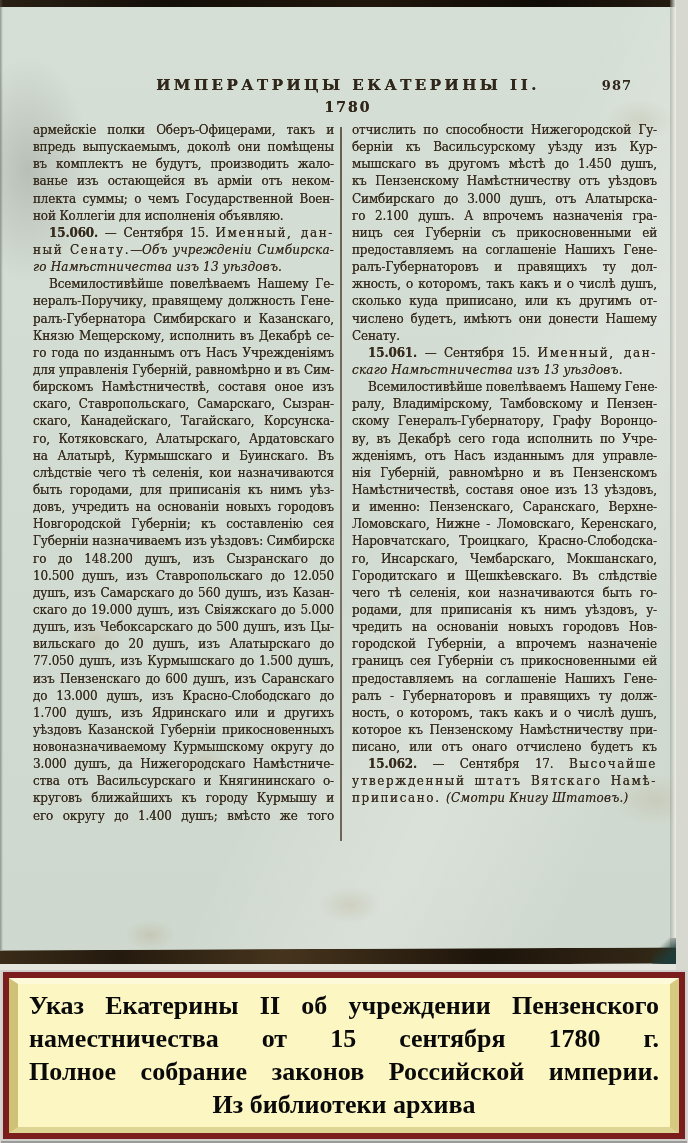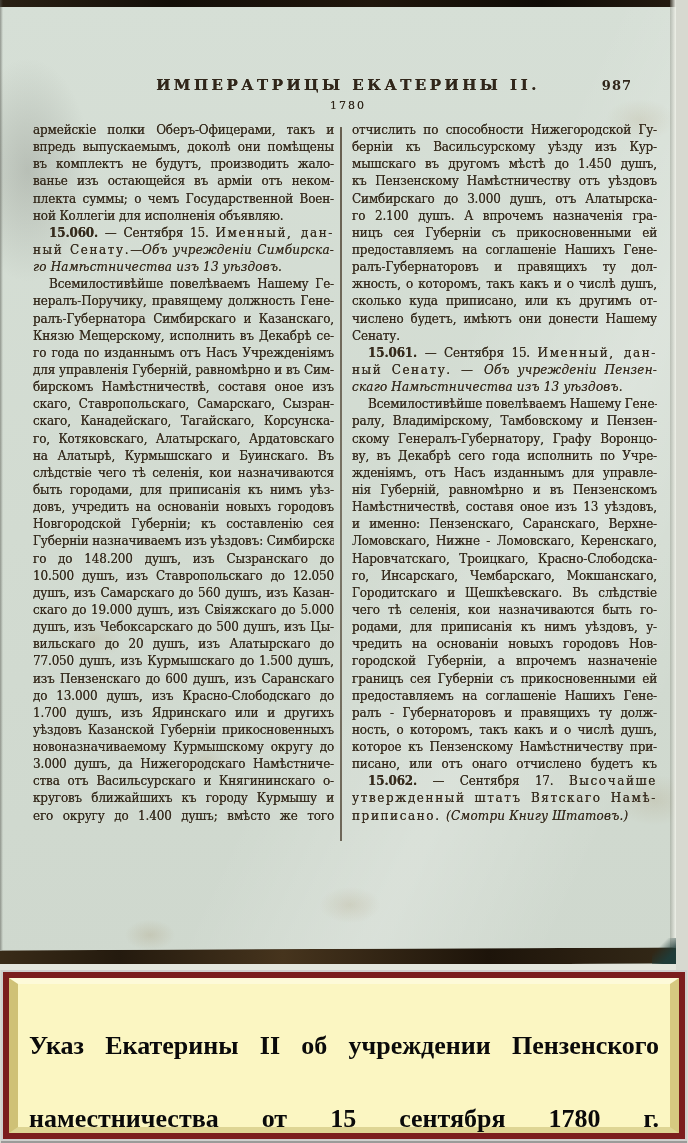--- a/index.html
+++ b/index.html
@@ -55,21 +55,21 @@
     position:absolute;left:95px;right:75px;top:76px;text-align:center;
     font-weight:bold;font-size:15px;letter-spacing:3.5px;color:#30261a;
     text-shadow:0 0 .5px rgba(48,38,26,.9);white-space:nowrap;
   }
   .page-num{
     position:absolute;right:44px;top:78px;font-weight:bold;font-size:13px;
     letter-spacing:1px;color:#30261a;text-align:center;
   }
   .year-head{
     position:absolute;left:95px;right:75px;top:99px;text-align:center;
-    font-weight:normal;font-size:11px;letter-spacing:2px;color:#30261a;
+    font-weight:bold;font-size:14px;letter-spacing:2px;color:#30261a;
     text-shadow:0 0 .5px rgba(48,38,26,.9);
   }
   
   .col{
     position:absolute;top:122px;overflow:hidden;
     color:#362b1d;text-shadow:0 0 .5px rgba(54,43,29,.85);
   }
   .col-left{left:33px;width:301px}
   .col-right{left:352px;width:305px}
   .divider{
@@ -98,21 +98,21 @@
   .cap-bevel{
     position:absolute;inset:0;box-sizing:border-box;
     border-left:9px solid #cfc176;border-right:9px solid #d6c980;
     border-top:6px solid #fdfad9;border-bottom:6px solid #ded594;
     background:#fbf6c2;
   }
   .cap-text{padding:5px 11px 0 11px}
   .cap-line{
     font-family:"Liberation Serif","DejaVu Serif",serif;
     font-weight:bold;font-size:26px;line-height:33px;color:#0a0a0a;
-    white-space:nowrap;text-align:justify;text-align-last:justify;overflow:hidden;margin-top:40px;
+    white-space:nowrap;text-align:justify;text-align-last:justify;overflow:hidden;
   }
   .cap-line.center{text-align:center;text-align-last:center}
 </style>
 </head>
 <body>
 
 <div class="paper">
   <div class="edge-top"></div>
   <div class="edge-left"></div>
   <div class="edge-right"></div>
@@ -173,21 +173,20 @@
       <div class="tl j">Симбирскаго до 3.000 душъ, отъ Алатырска-</div>
       <div class="tl j">го 2.100 душъ. А впрочемъ назначенія гра-</div>
       <div class="tl j">ницъ сея Губерніи съ прикосновенными ей</div>
       <div class="tl j">предоставляемъ на соглашеніе Нашихъ Гене-</div>
       <div class="tl j">ралъ-Губернаторовъ и правящихъ ту дол-</div>
       <div class="tl j">жность, о которомъ, такъ какъ и о числѣ душъ,</div>
       <div class="tl j">сколько куда приписано, или къ другимъ от-</div>
       <div class="tl j">числено будетъ, имѣютъ они донести Нашему</div>
       <div class="tl l">Сенату.</div>
       <div class="tl j ind"><span class="fb">15.061.</span><span> — Сентября 15. </span><span class="fs">Именный, дан-</span></div>
-      <div class="tl j"><span class="fs">ный Сенату. — </span><span class="fi">Объ учрежденіи Пензен-</span></div>
       <div class="tl l"><span class="fi">скаго Намѣстничества изъ 13 уѣздовъ.</span></div>
       <div class="tl j ind">Всемилостивѣйше повелѣваемъ Нашему Гене-</div>
       <div class="tl j">ралу, Владимірскому, Тамбовскому и Пензен-</div>
       <div class="tl j">скому Генералъ-Губернатору, Графу Воронцо-</div>
       <div class="tl j">ву, въ Декабрѣ сего года исполнить по Учре-</div>
       <div class="tl j">жденіямъ, отъ Насъ изданнымъ для управле-</div>
       <div class="tl j">нія Губерній, равномѣрно и въ Пензенскомъ</div>
       <div class="tl j">Намѣстничествѣ, составя оное изъ 13 уѣздовъ,</div>
       <div class="tl j">и именно: Пензенскаго, Саранскаго, Верхне-</div>
       <div class="tl j">Ломовскаго, Нижне - Ломовскаго, Керенскаго,</div>

